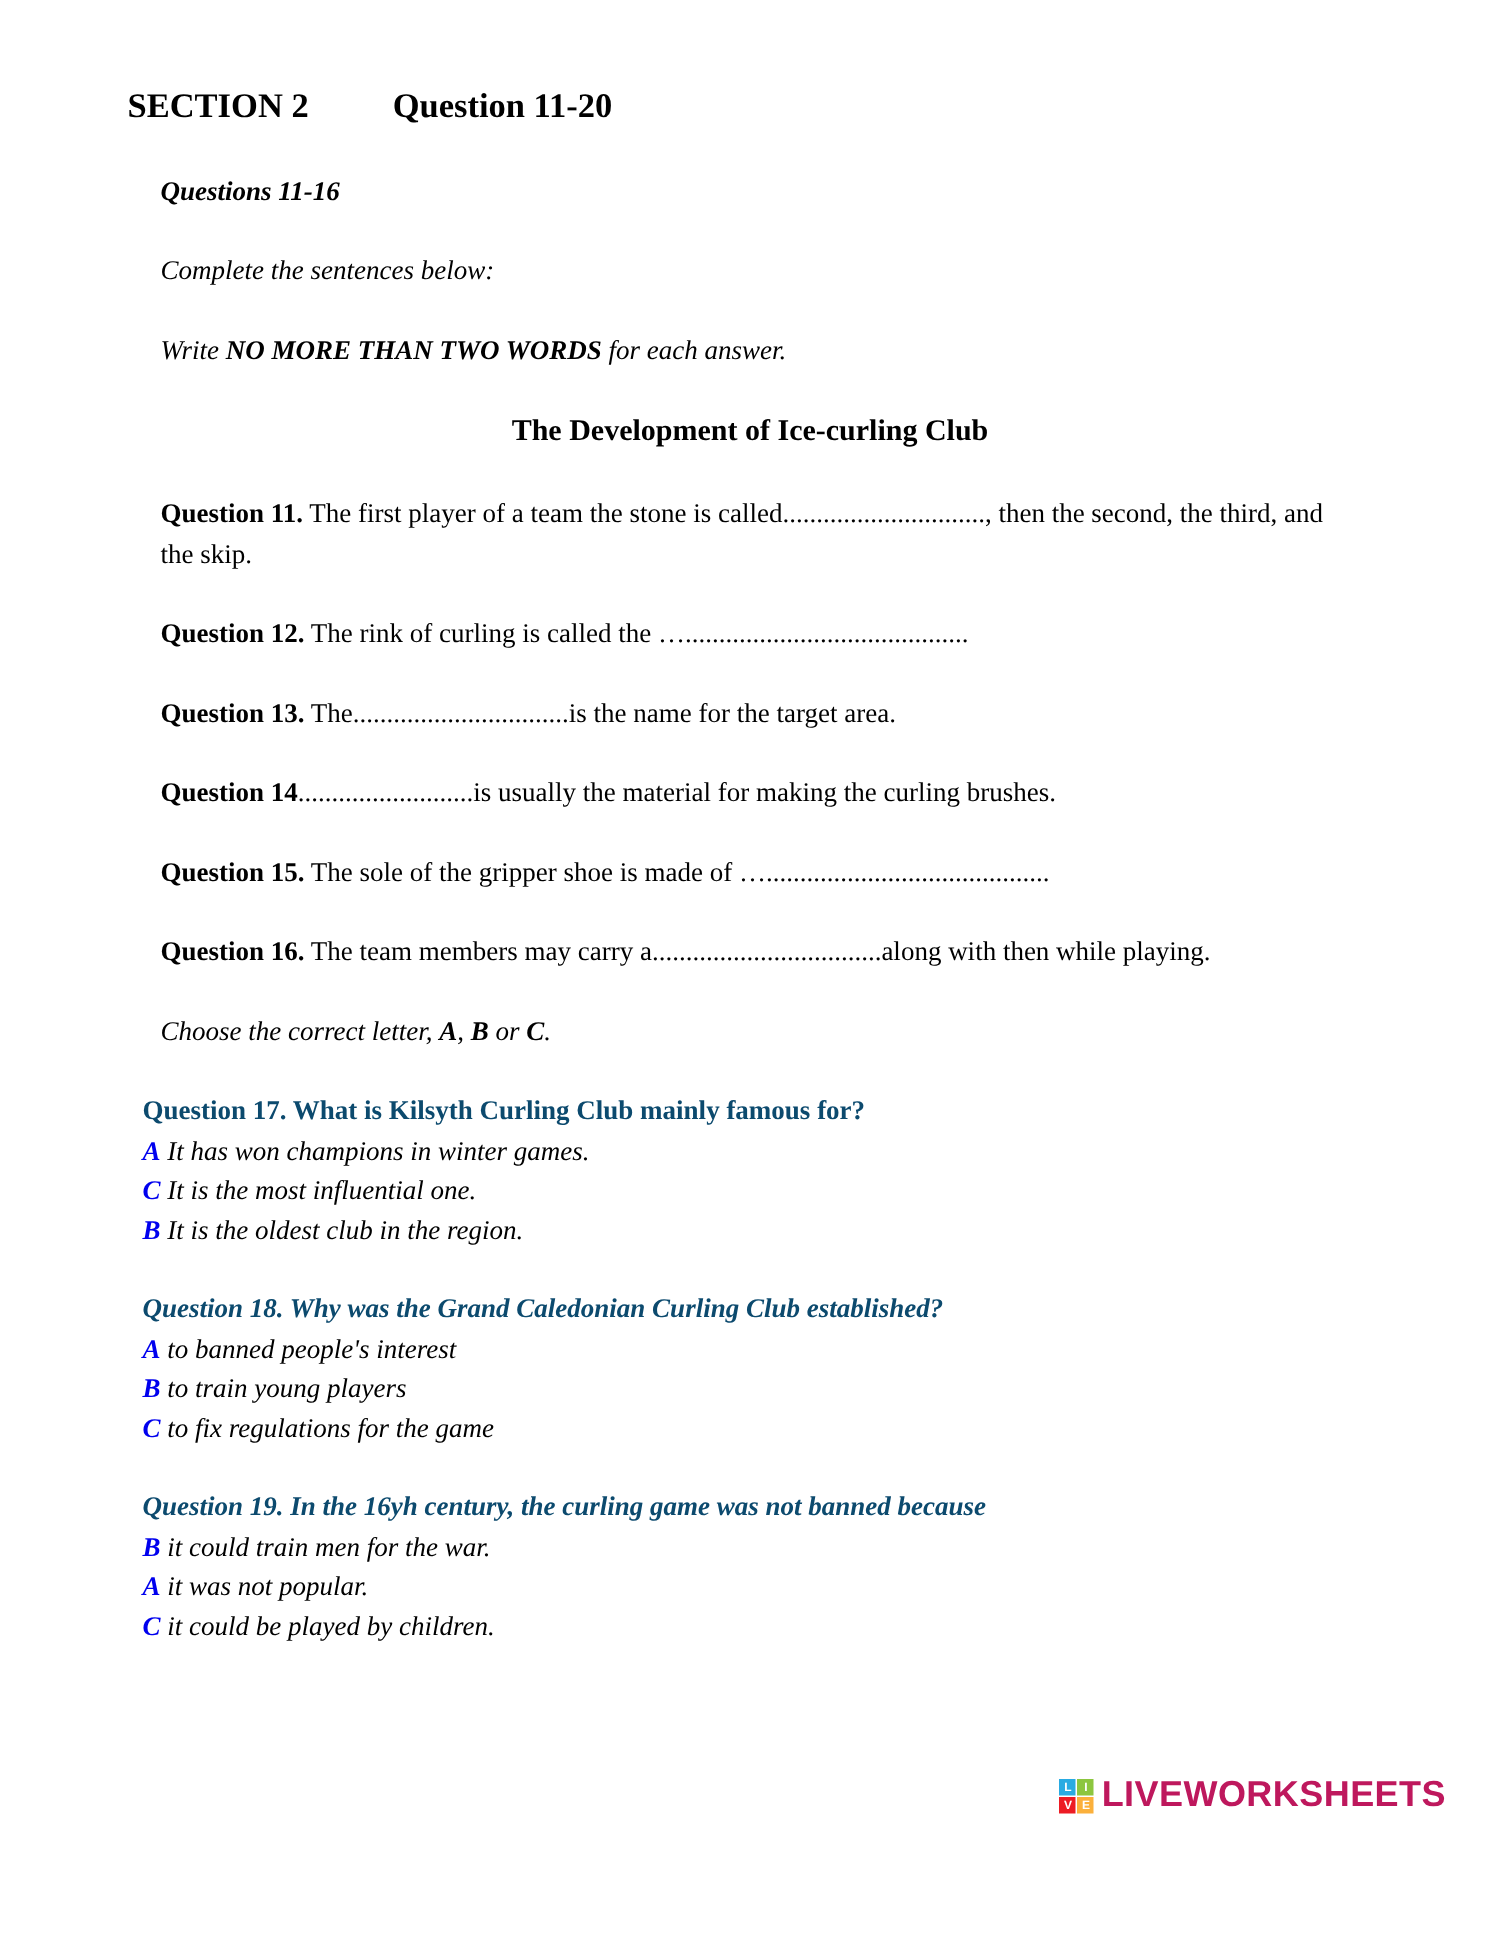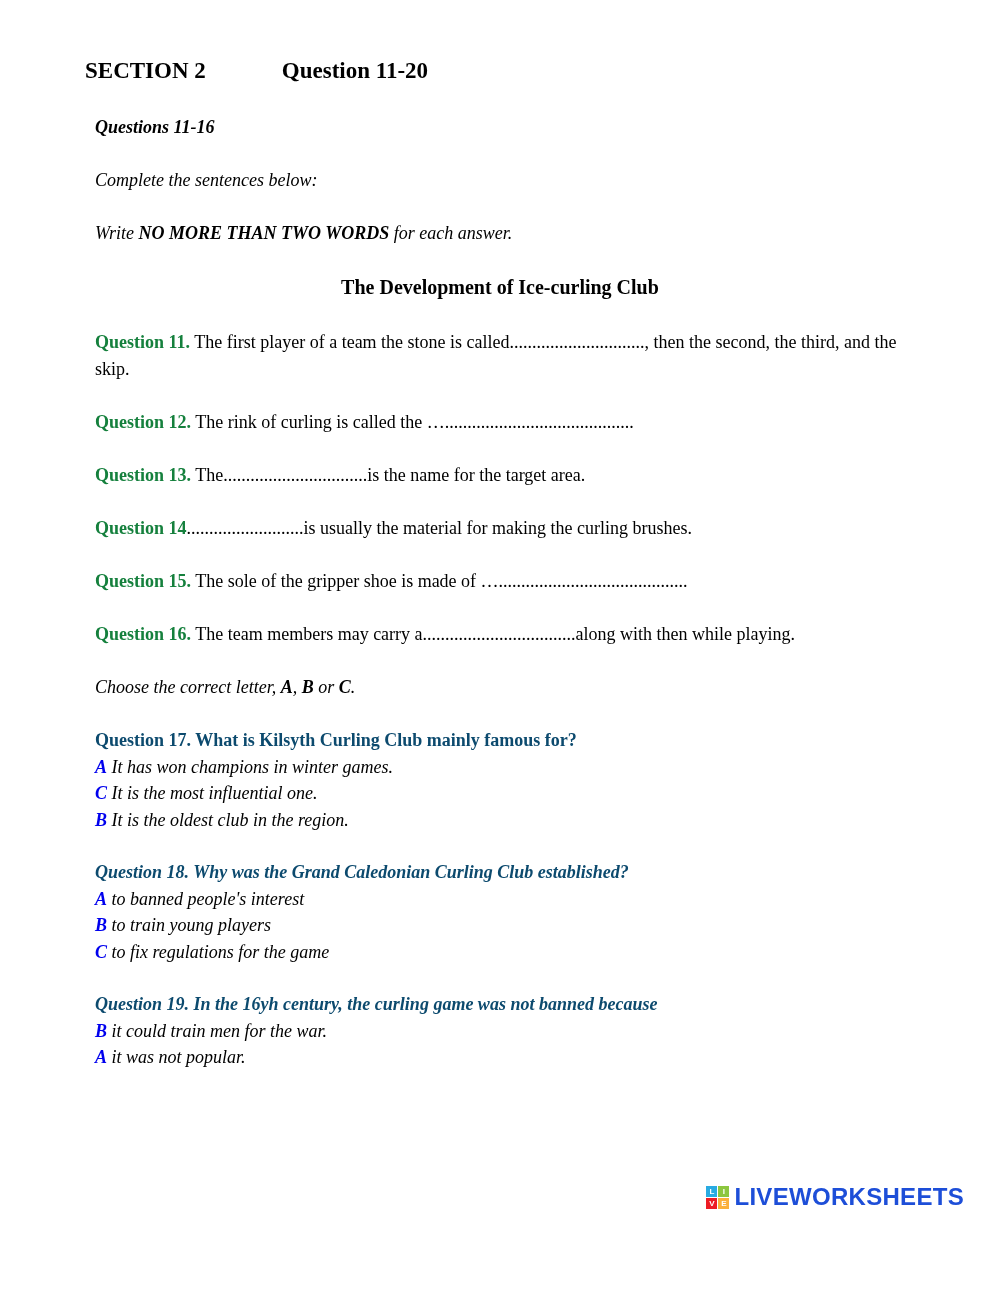--- a/index.html
+++ b/index.html
@@ -15,34 +15,34 @@
     color: #000000;
     overflow: hidden;
   }
   .title-row {
     display: flex;
     font-size: 23px;
     font-weight: bold;
     margin: 0 0 28px -10px;
     line-height: 30px;
   }
-  .title-gap { margin-left: 76px; }
-  p { margin: 0 0 26px 0; line-height: 27px; }
+  .title-gap { margin-left: 56px; }
+  p { margin: 0 0 26px 12px; line-height: 27px; }
   .bi { font-weight: bold; font-style: italic; }
   .it { font-style: italic; }
   .b  { font-weight: bold; }
   .center-heading {
     font-size: 20px;
     font-weight: bold;
     text-align: center;
     margin: 4px 0 28px 0;
     line-height: 28px;
   }
   .fill { line-height: 27px; }
-  .qlabel { color: #15803d; font-weight: bold; }
+  .qlabel { color: #000000; font-weight: bold; }
   .blank { color: #000000; }
   .mcq { margin: 0 0 26px 0; }
   .mcq p { margin: 0; line-height: 26.5px; }
   .mcq-q { font-weight: bold; color: #0c4a6e; }
   .qi { font-style: italic; }
   .opt { font-style: italic; }
   .letter { color: #0000ee; font-weight: bold; }
   .footer {
     position: absolute;
     right: 36px;
@@ -66,21 +66,21 @@
     font-family: "Liberation Sans", sans-serif;
     font-weight: bold;
     font-size: 8px;
     line-height: 11px;
   }
   .lw-text {
     font-family: "Liberation Sans", sans-serif;
     font-weight: bold;
     font-size: 24px;
     letter-spacing: 0.3px;
-    color: #1d4ed8;
+    color: #be185d;
   }
 </style>
 </head>
 <body>
 
 <div class="page">
 
   <div class="title-row">
     <span>SECTION 2</span>
     <span class="title-gap">Question 11-20</span>
@@ -120,20 +120,21 @@
     <p class="mcq-q qi">Question 18. Why was the Grand Caledonian Curling Club established?</p>
     <p class="opt"><span class="letter">A</span><span> to banned people's interest</span></p>
     <p class="opt"><span class="letter">B</span><span> to train young players</span></p>
     <p class="opt"><span class="letter">C</span><span> to fix regulations for the game</span></p>
   </div>
 
   <div class="mcq">
     <p class="mcq-q qi">Question 19. In the 16yh century, the curling game was not banned because</p>
     <p class="opt"><span class="letter">B</span><span> it could train men for the war.</span></p>
     <p class="opt"><span class="letter">A</span><span> it was not popular.</span></p>
+    <p class="opt"><span class="letter">C</span><span> it could be played by children.</span></p>
   </div>
 
   <div class="footer">
     <span class="lw-icon">
       <span class="lw-cell" style="background: rgb(41, 171, 226);">L</span>
         <span class="lw-cell" style="background: rgb(140, 198, 63);">I</span>
         <span class="lw-cell" style="background: rgb(237, 28, 36);">V</span>
         <span class="lw-cell" style="background: rgb(251, 176, 59);">E</span>
     </span>
     <span class="lw-text">LIVEWORKSHEETS</span>

